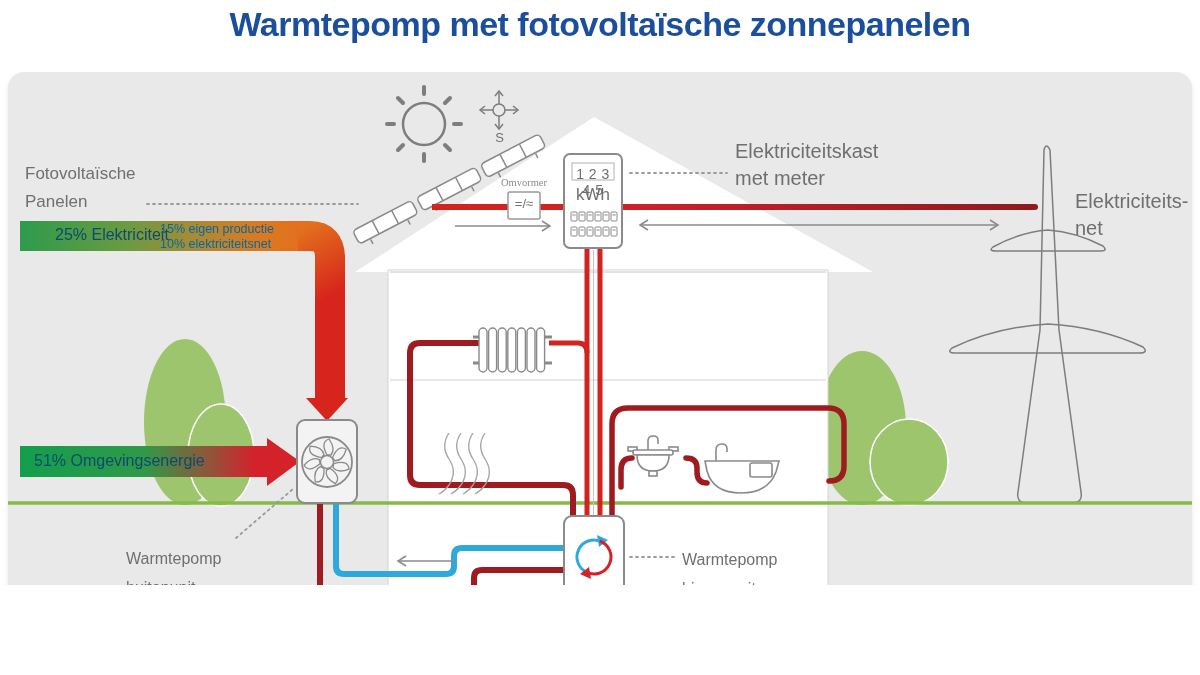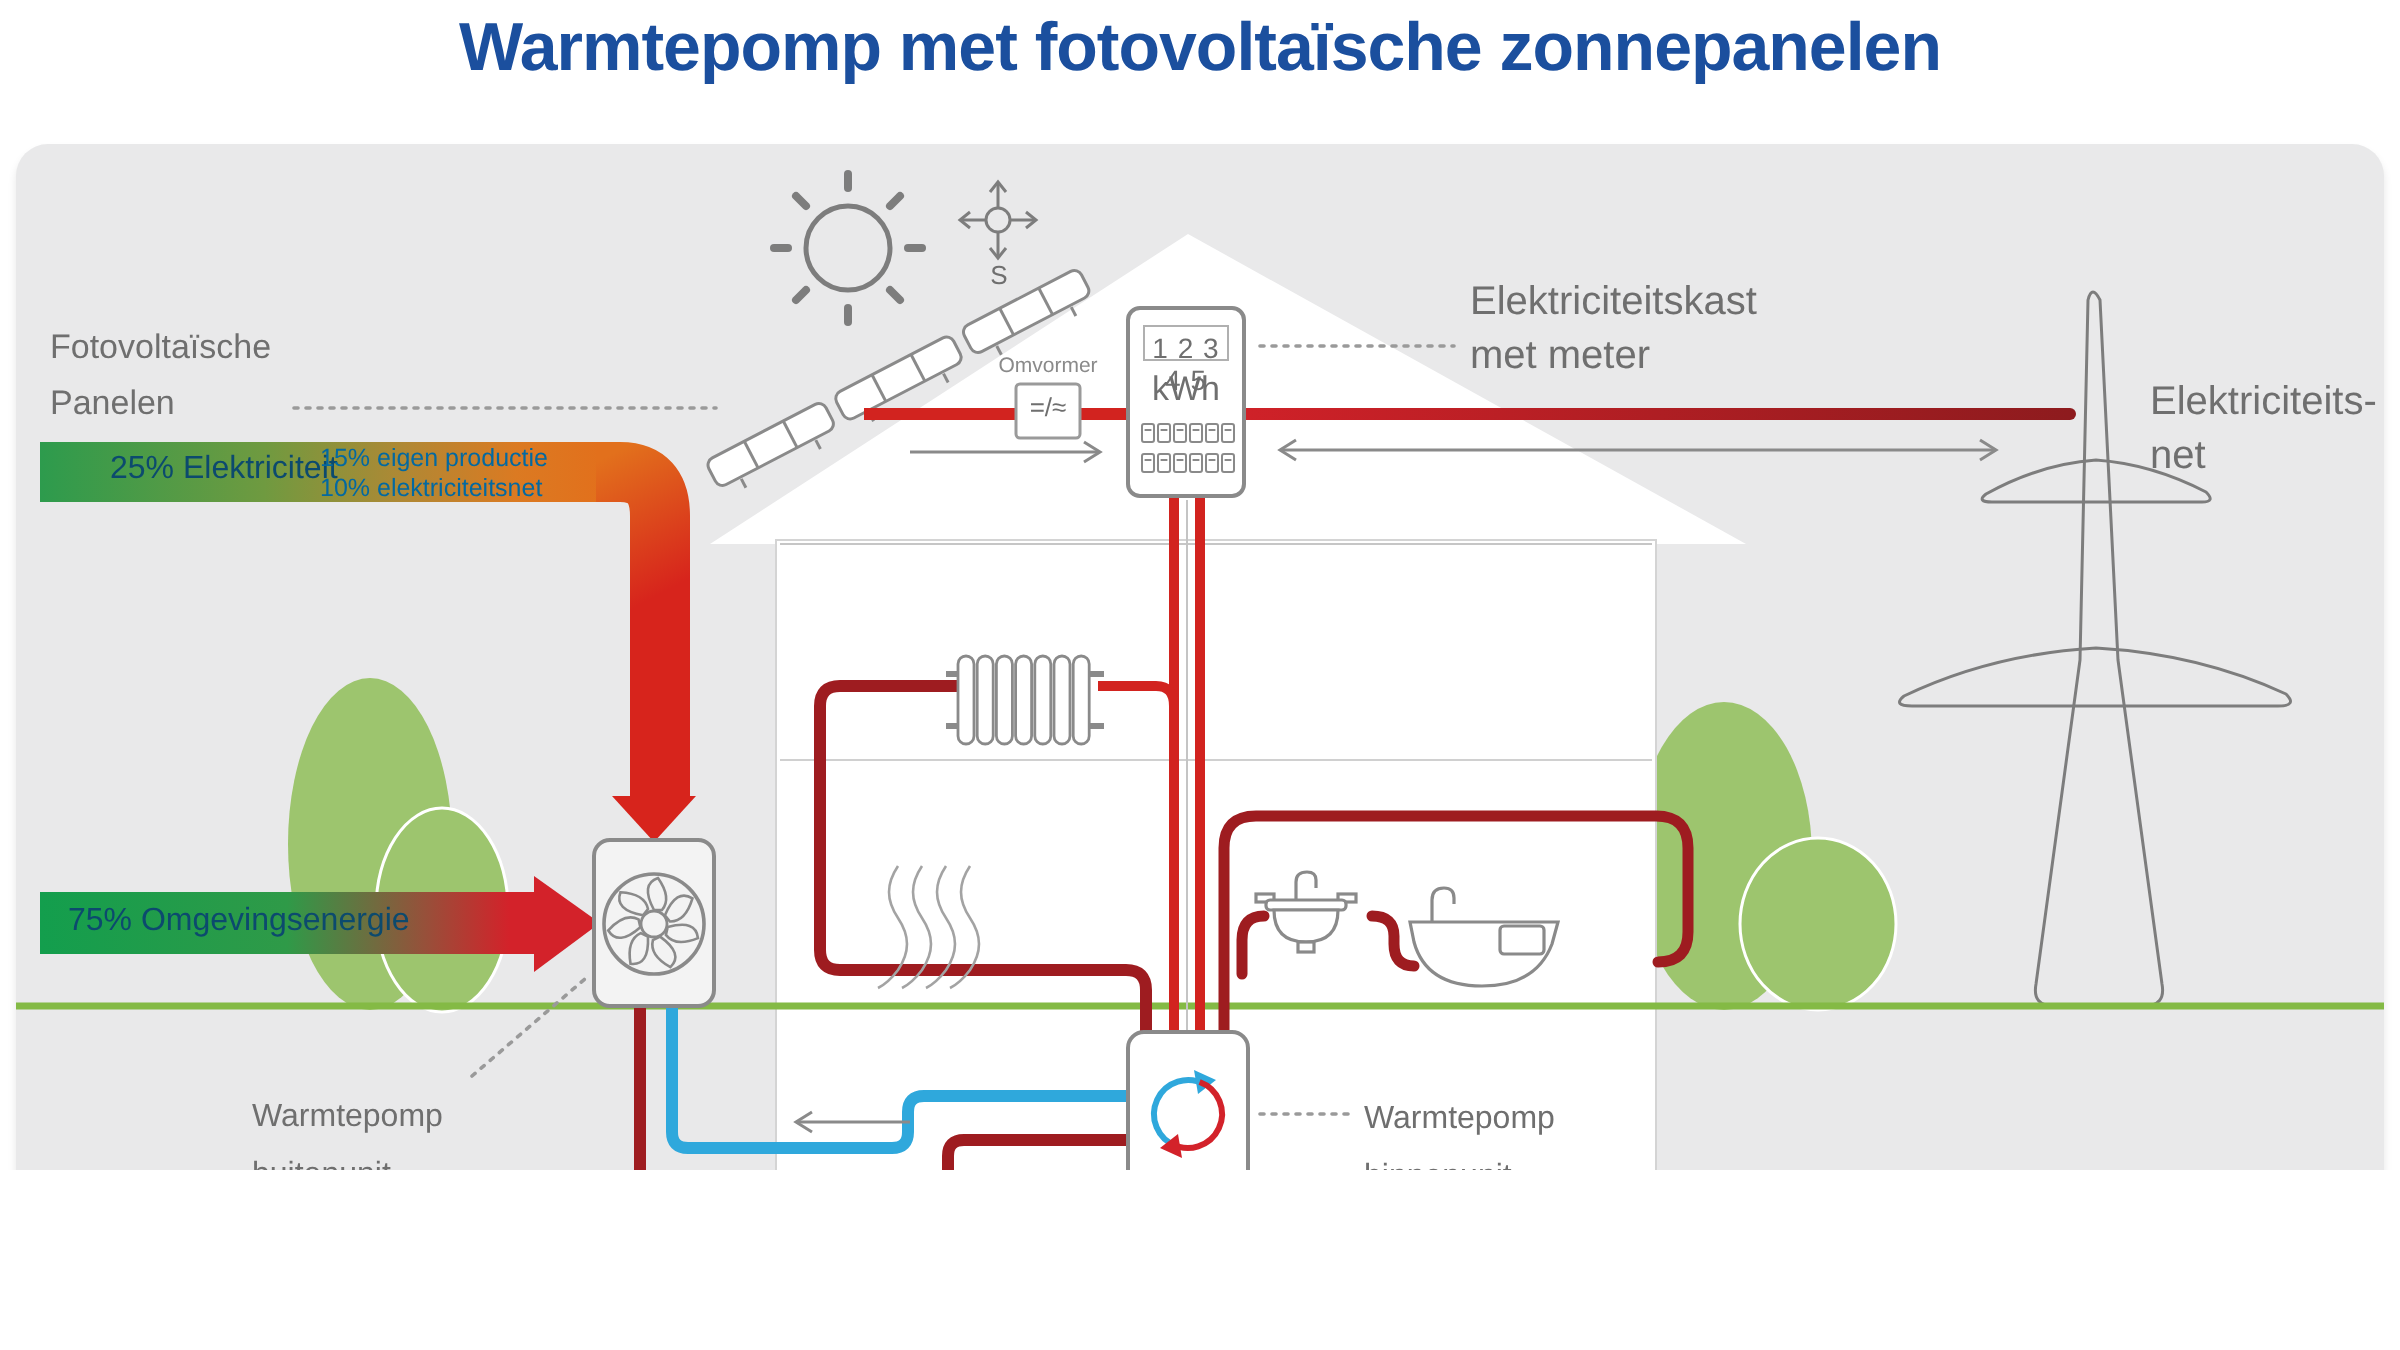--- a/index.html
+++ b/index.html
@@ -268,28 +268,28 @@
       <line x1="630" y1="557" x2="675" y2="557"></line>
       <line x1="236" y1="538" x2="293" y2="489"></line>
     </g>
   </svg>
 
   <div class="abs label lab21" style="left:25px;top:160px;">Fotovoltaïsche
 Panelen</div>
   <div class="abs bar-text" style="left:55px;top:226px;">25% Elektriciteit</div>
   <div class="abs bar-sub" style="left:160px;top:222px;">15% eigen productie
 10% elektriciteitsnet</div>
-  <div class="abs bar-text" style="left:34px;top:452px;">75% Omgevingsenergie</div>
+  <div class="abs bar-text" style="left:34px;top:452px;">51% Omgevingsenergie</div>
   <div class="abs label lab22" style="left:126px;top:544px;">Warmtepomp
 buitenunit</div>
   <div class="abs label lab22" style="left:682px;top:545px;">Warmtepomp
 binnenunit</div>
   <div class="abs label lab20" style="left:1075px;top:188px;">Elektriciteits-
 net</div>
   <div class="abs label lab20" style="left:735px;top:138px;">Elektriciteitskast
 met meter</div>
-  <div class="abs tiny" style="left:496px;top:177px;width:56px;">Omvormer</div>
+  <div class="abs tiny" style="left:496px;top:177px;width:56px;font-family:Liberation Serif, serif;">Omvormer</div>
   <div class="abs meter-txt" style="left:508px;top:196px;width:32px;font-size:13px;">=/≈</div>
   <div class="abs meter-txt" style="left:566px;top:185px;width:54px;font-size:17px;">kWh</div>
   <div class="abs meter-txt" style="left:571px;top:166px;width:44px;font-size:14px;letter-spacing:0.5px;">1 2 3 4 5</div>
   <div class="abs label" style="left:492px;top:130px;width:15px;font-size:13px;text-align:center;">S</div>
 
 </div>
 
 </body></html>

